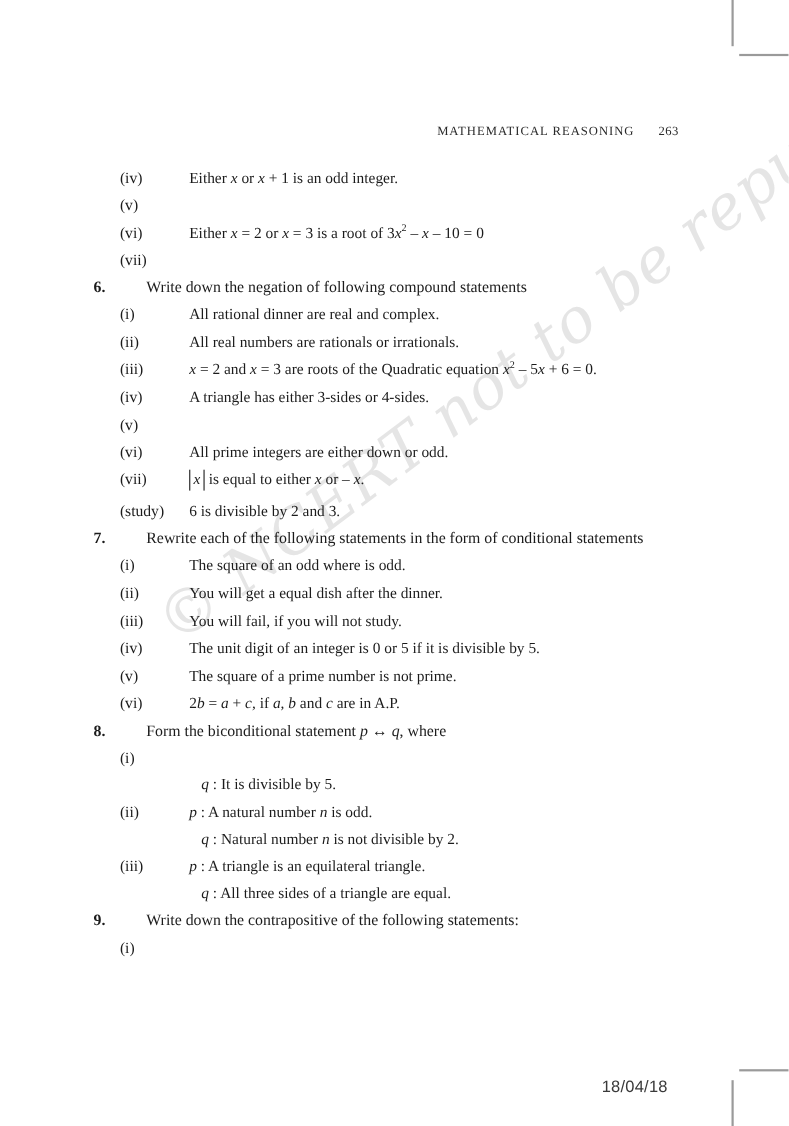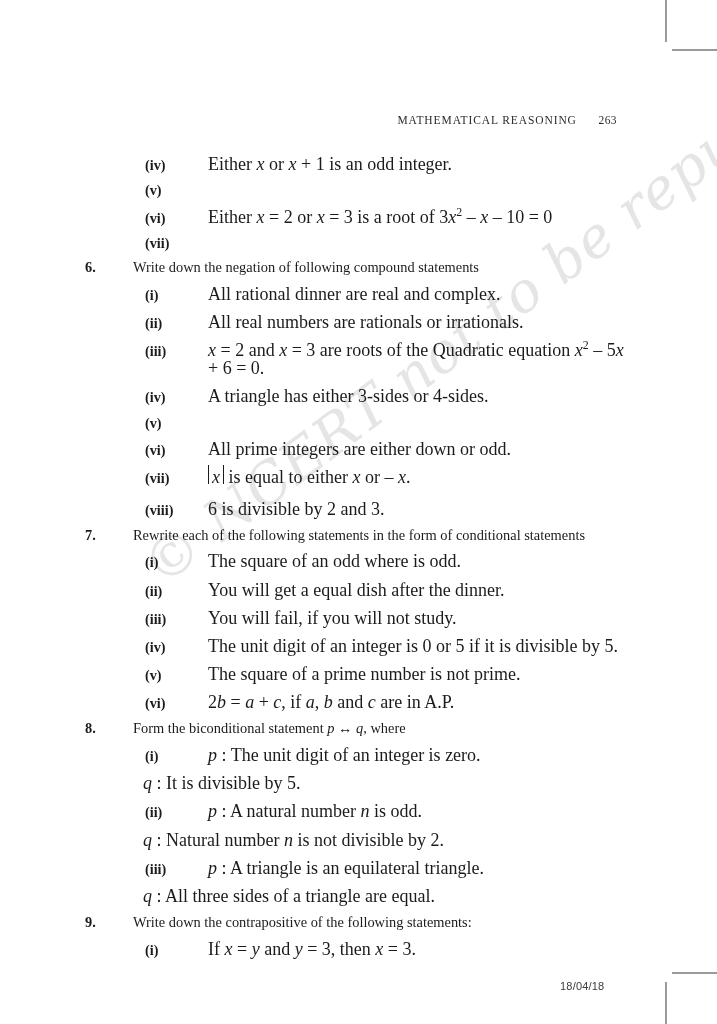--- a/index.html
+++ b/index.html
@@ -97,29 +97,28 @@
     width: 48px;
     flex: 0 0 48px;
     font-weight: bold;
     font-size: 14.4px;
   }
   .qbody { flex: 1 1 auto; }
 
   .rnum {
     width: 63px;
     flex: 0 0 63px;
-    margin-left: 60px;
+    margin-left: 24px;
     font-size: 14.2px;
-    font-weight: bold;
-  }
-  .rbody { flex: 1 1 auto; font-size: 18px; }
+  }
+  .rbody { flex: 1 1 auto; font-size: 14px; }
 
   
   .subline {
-    margin-left: 58px;
+    margin-left: 98px;
   }
 
   i, .it { font-style: italic; }
   sup {
     font-size: 0.66em;
     vertical-align: super;
     line-height: 0;
   }
   .abs {
     display: inline-block;
@@ -132,24 +131,24 @@
     top: -3px;
     height: 19px;
     width: 1px;
     background: #1b1b1b;
   }
   .abs::before { left: 0; }
   .abs::after  { right: 0; }
 
   .footer-date {
     position: absolute;
-    left: 560px;
+    left: 547px;
     top: 980px;
     font-family: "Liberation Sans", sans-serif;
-    font-size: 11px;
+    font-size: 15px;
     color: #3a3a3a;
     letter-spacing: 0.2px;
   }
 </style>
 </head>
 <body>
 
 <div class="crop crop-tr-v"></div>
 <div class="crop crop-tr-h"></div>
 <div class="crop crop-br-h"></div>
@@ -206,21 +205,21 @@
       </div>
       <div class="row">
         <div class="rnum">(vi)</div>
         <div class="rbody">All prime integers are either down or odd.</div>
       </div>
       <div class="row tall">
         <div class="rnum">(vii)</div>
         <div class="rbody"><span class="abs"><i>x</i></span> is equal to either <i>x</i> or – <i>x</i>.</div>
       </div>
       <div class="row">
-        <div class="rnum">(viii)</div>
+        <div class="rnum">(study)</div>
         <div class="rbody">6 is divisible by 2 and 3.</div>
       </div>
       <div class="row q">
         <div class="qnum">7.</div>
         <div class="qbody">Rewrite each of the following statements in the form of conditional statements</div>
       </div>
       <div class="row">
         <div class="rnum">(i)</div>
         <div class="rbody">The square of an odd where is odd.</div>
       </div>
@@ -243,21 +242,20 @@
       <div class="row">
         <div class="rnum">(vi)</div>
         <div class="rbody">2<i>b</i> = <i>a</i> + <i>c</i>, if <i>a</i>, <i>b</i> and <i>c</i> are in A.P.</div>
       </div>
       <div class="row q">
         <div class="qnum">8.</div>
         <div class="qbody">Form the biconditional statement <i>p</i> ↔ <i>q</i>, where</div>
       </div>
       <div class="row">
         <div class="rnum">(i)</div>
-        <div class="rbody"><i>p</i> : The unit digit of an integer is zero.</div>
       </div>
       <div class="row">
         <div class="rbody subline"><i>q</i> : It is divisible by 5.</div>
       </div>
       <div class="row">
         <div class="rnum">(ii)</div>
         <div class="rbody"><i>p</i> : A natural number <i>n</i> is odd.</div>
       </div>
       <div class="row">
         <div class="rbody subline"><i>q</i> : Natural number <i>n</i> is not divisible by 2.</div>
@@ -268,18 +266,17 @@
       </div>
       <div class="row">
         <div class="rbody subline"><i>q</i> : All three sides of a triangle are equal.</div>
       </div>
       <div class="row q">
         <div class="qnum">9.</div>
         <div class="qbody">Write down the contrapositive of the following statements:</div>
       </div>
       <div class="row">
         <div class="rnum">(i)</div>
-        <div class="rbody">If <i>x</i> = <i>y</i> and <i>y</i> = 3, then <i>x</i> = 3.</div>
       </div>
     </div>
 
   <div class="footer-date">18/04/18</div>
 </div>
 
 </body></html>

